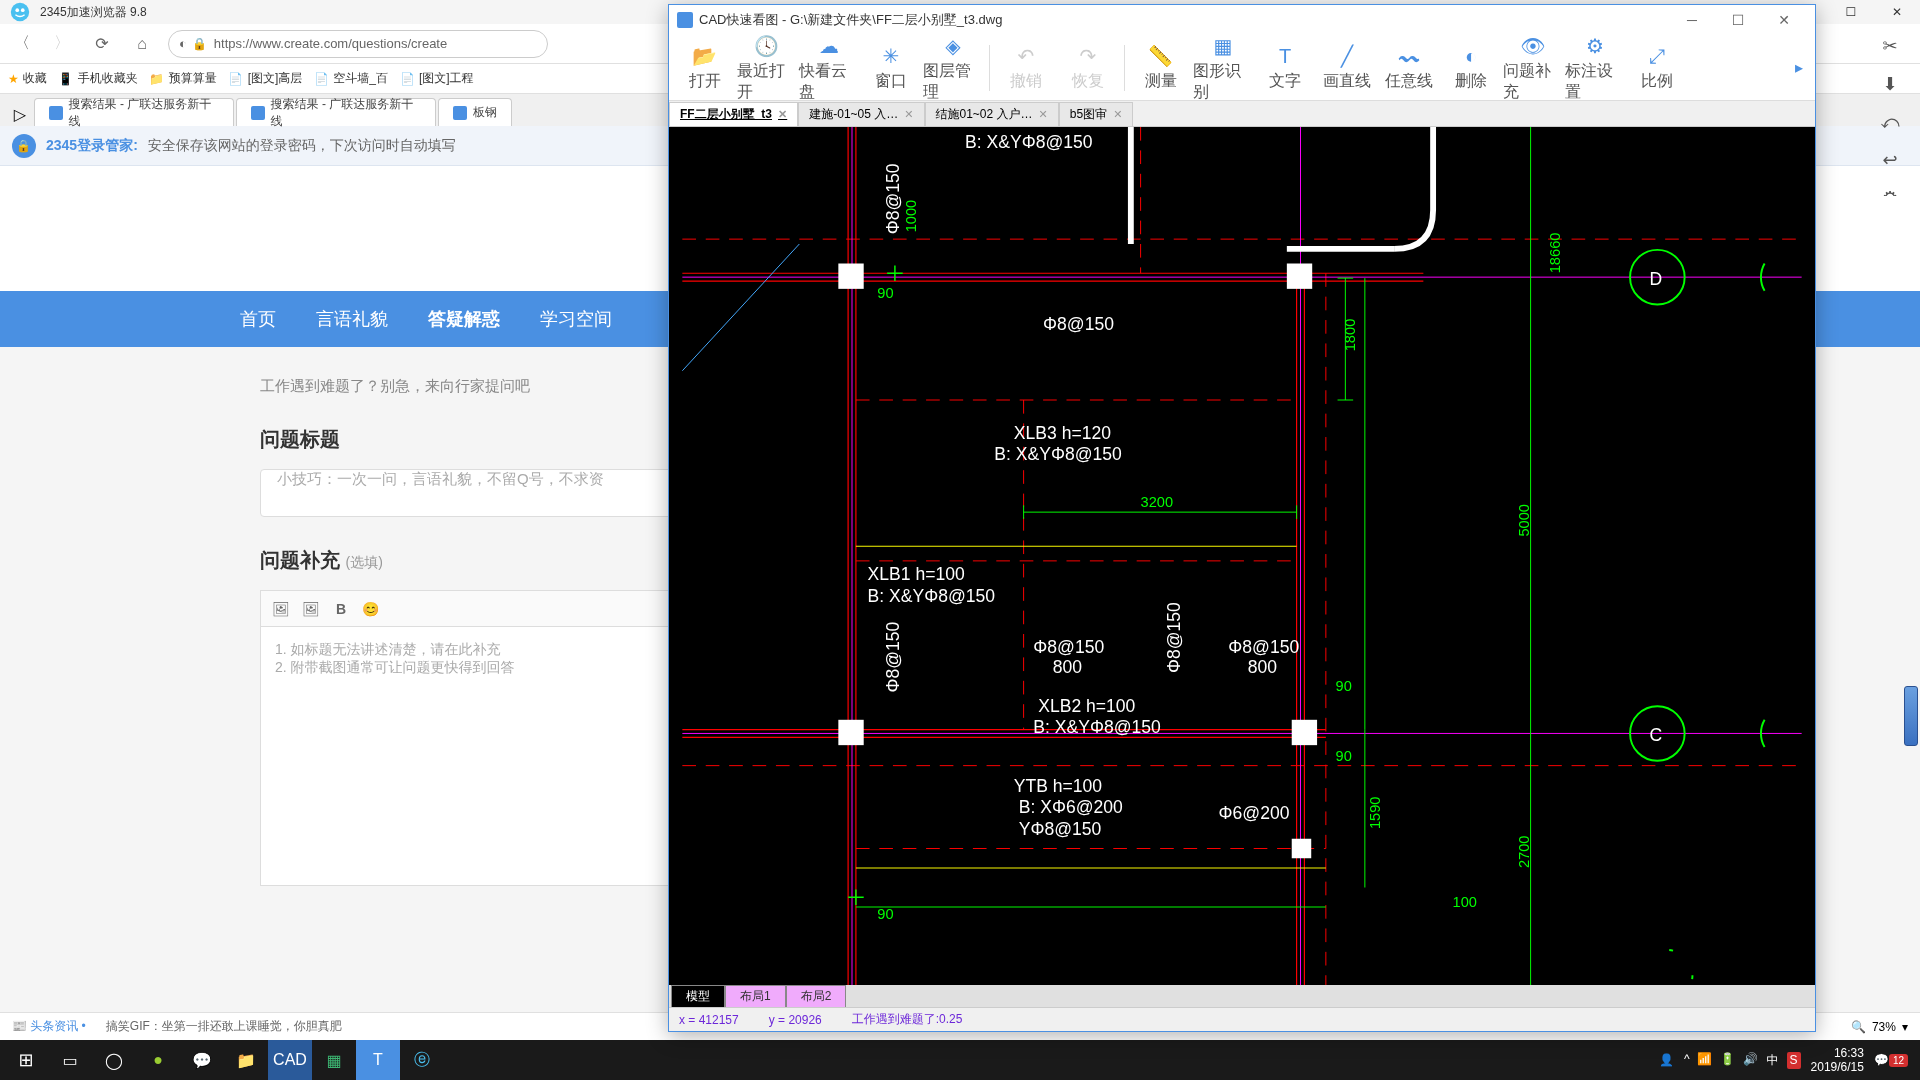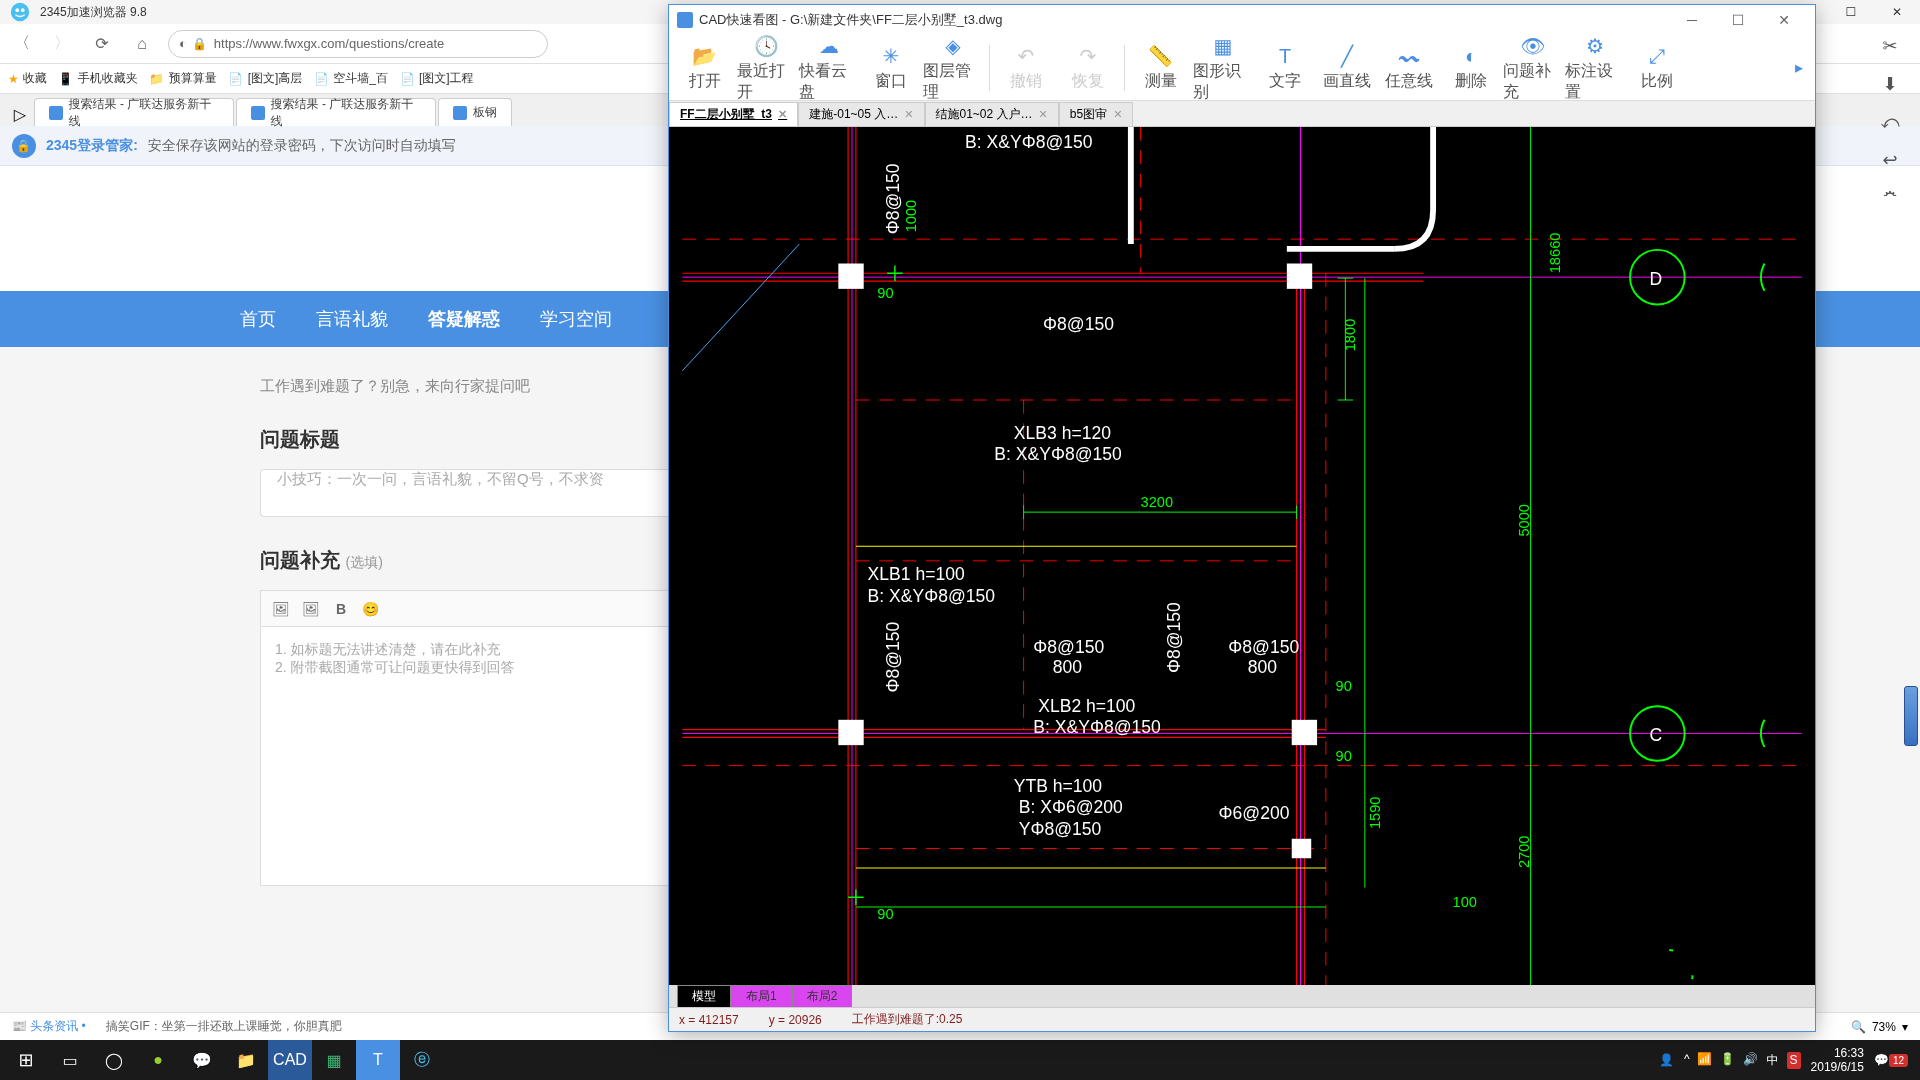--- a/index.html
+++ b/index.html
@@ -88,25 +88,25 @@
 .cad-sep { width:1px; height:46px; background:#ddd; margin:0 4px; }
 
 .cad-tabs { height: 26px; background: #f0f0f0; display: flex; align-items: end; border-bottom: 1px solid #ccc; }
 .cad-tab { height: 24px; padding: 0 10px; background: #e8e8e8; border: 1px solid #ccc; border-bottom:none; font-size: 12px; display: flex; align-items: center; gap: 6px; max-width:160px; overflow:hidden; white-space:nowrap; }
 .cad-tab.active { background: #fff; font-weight: bold; text-decoration: underline; }
 .cad-tab .x { color:#999; font-size:11px; }
 
 .cad-canvas { flex: 1; background: #000; position: relative; overflow: hidden; }
 .cad-canvas svg { width: 100%; height: 100%; }
 
-.cad-layout-tabs { height: 22px; background: #e0e0e0; display: flex; align-items: center; padding-left: 8px; }
+.cad-layout-tabs { height: 22px; background: #e0e0e0; display: flex; align-items: center; padding-left: 2px; }
 .cad-ltab { padding: 2px 14px; font-size: 12px; background: #000; color: #fff; border: 1px solid #888; }
-.cad-ltab.inactive { background: #d946ef; color: #333; }
-
-.cad-status { height: 24px; background: #f0f0f0; border-top: 1px solid #ccc; display: flex; align-items: center; padding: 0 10px; font-size: 12px; color: #7f1d1d; gap: 30px; }
+.cad-ltab.inactive { background: #f0abfc; color: #333; }
+
+.cad-status { height: 24px; background: #f0f0f0; border-top: 1px solid #ccc; display: flex; align-items: center; padding: 0 10px; font-size: 12px; color: #6d28d9; gap: 30px; }
 
 
 .cad-text { fill: #fff; font-family: Arial, sans-serif; font-size: 18px; }
 .cad-dim { fill: #0f0; font-size: 15px; }
 
 
 .scroll-thumb { position:absolute; right:2px; top:490px; width:14px; height:60px; background:linear-gradient(#6aa0e0,#3a70c0); border:1px solid #2a5090; border-radius:3px; }
 </style>
 </head>
 <body>
@@ -138,21 +138,21 @@
 </div>
 
 <div class="nav-row">
   <div class="nav-btn">〈</div>
   <div class="nav-btn" style="color:#ccc">〉</div>
   <div class="nav-btn">⟳</div>
   <div class="nav-btn">⌂</div>
   <div class="url-bar">
     <span>◐</span>
     <span class="lock">🔒</span>
-    <span>https://www.fwxgx.com/questions/create</span>
+    <span>https://www.create.com/questions/create</span>
   </div>
 </div>
 
 <div class="bookmarks">
   <span class="bm-item">
       <span class="bm-star">★</span>
       <span>收藏</span>
     </span>
   <span class="bm-item">📱<span>手机收藏夹</span></span>
   <span class="bm-item">📁<span>预算算量</span></span>

